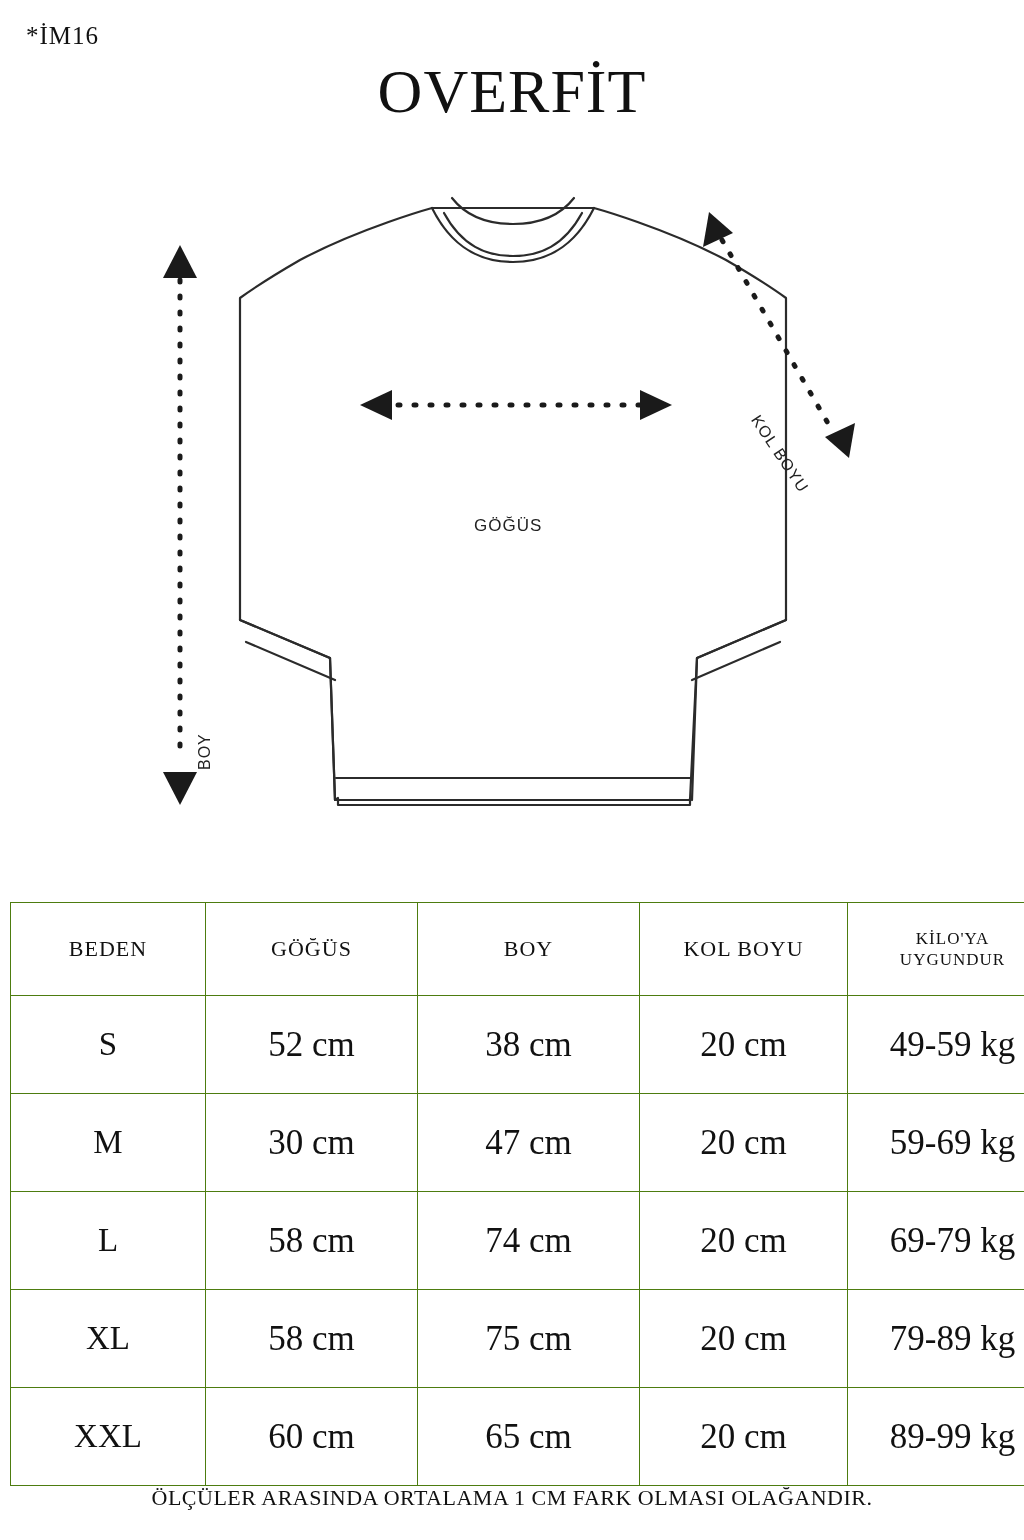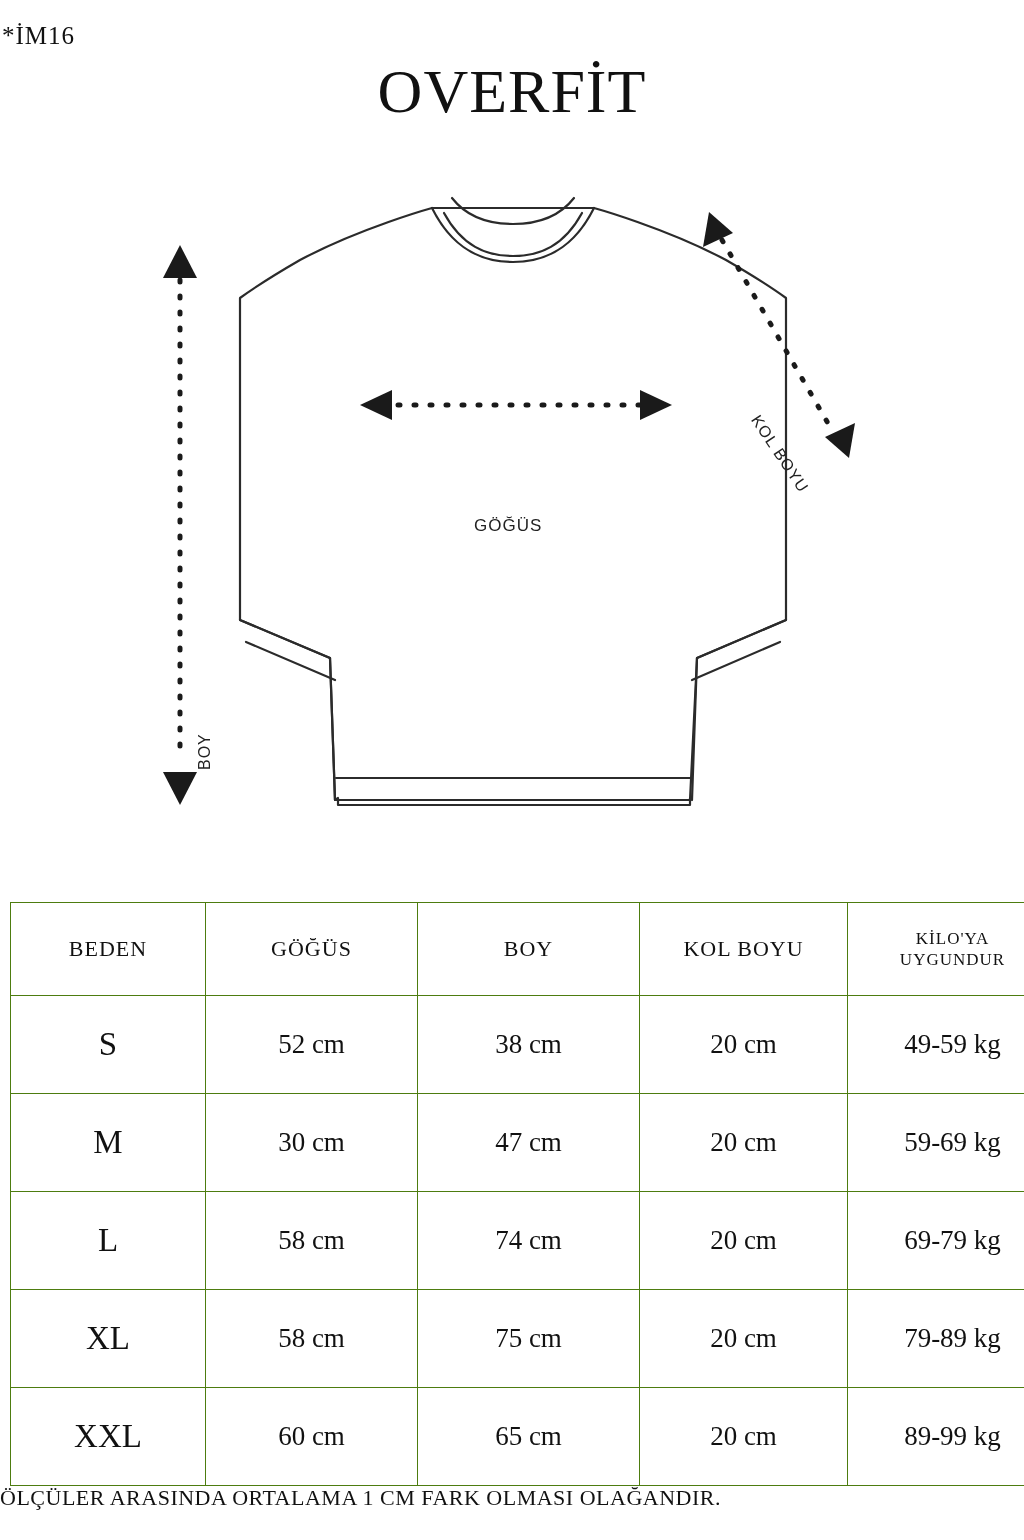--- a/index.html
+++ b/index.html
@@ -12,21 +12,21 @@
     height: 1540px;
     position: relative;
     font-family: "Liberation Serif", serif;
     color: #111111;
     overflow: hidden;
   }
 
   
   .sku-code {
     position: absolute;
-    left: 2px;
+    left: 26px;
     top: 22px;
     font-family: "Liberation Serif", serif;
     font-size: 25px;
     letter-spacing: 1px;
     color: #111;
   }
   .brand-title {
     position: absolute;
     left: 0;
     right: 0;
@@ -110,31 +110,32 @@
     border-top-left-radius: 22px;
     border-top-right-radius: 22px;
     padding: 0 4px;
   }
   .size-table thead th.small-head {
     font-size: 17px;
     line-height: 1.25;
   }
   .size-table tbody td {
     height: 95px;
-    font-size: 27px;
+    font-size: 35px;
   }
   .size-table tbody td.size-cell {
     font-size: 33px;
   }
 
   .footer-note {
     position: absolute;
     left: 0;
     right: 0;
     top: 1485px;
+    text-align: center;
     font-family: "Liberation Serif", serif;
     font-size: 22px;
     letter-spacing: 0.5px;
     color: #111;
   }
 </style>
 </head>
 <body>
 
 <div class="sku-code">*İM16</div>

